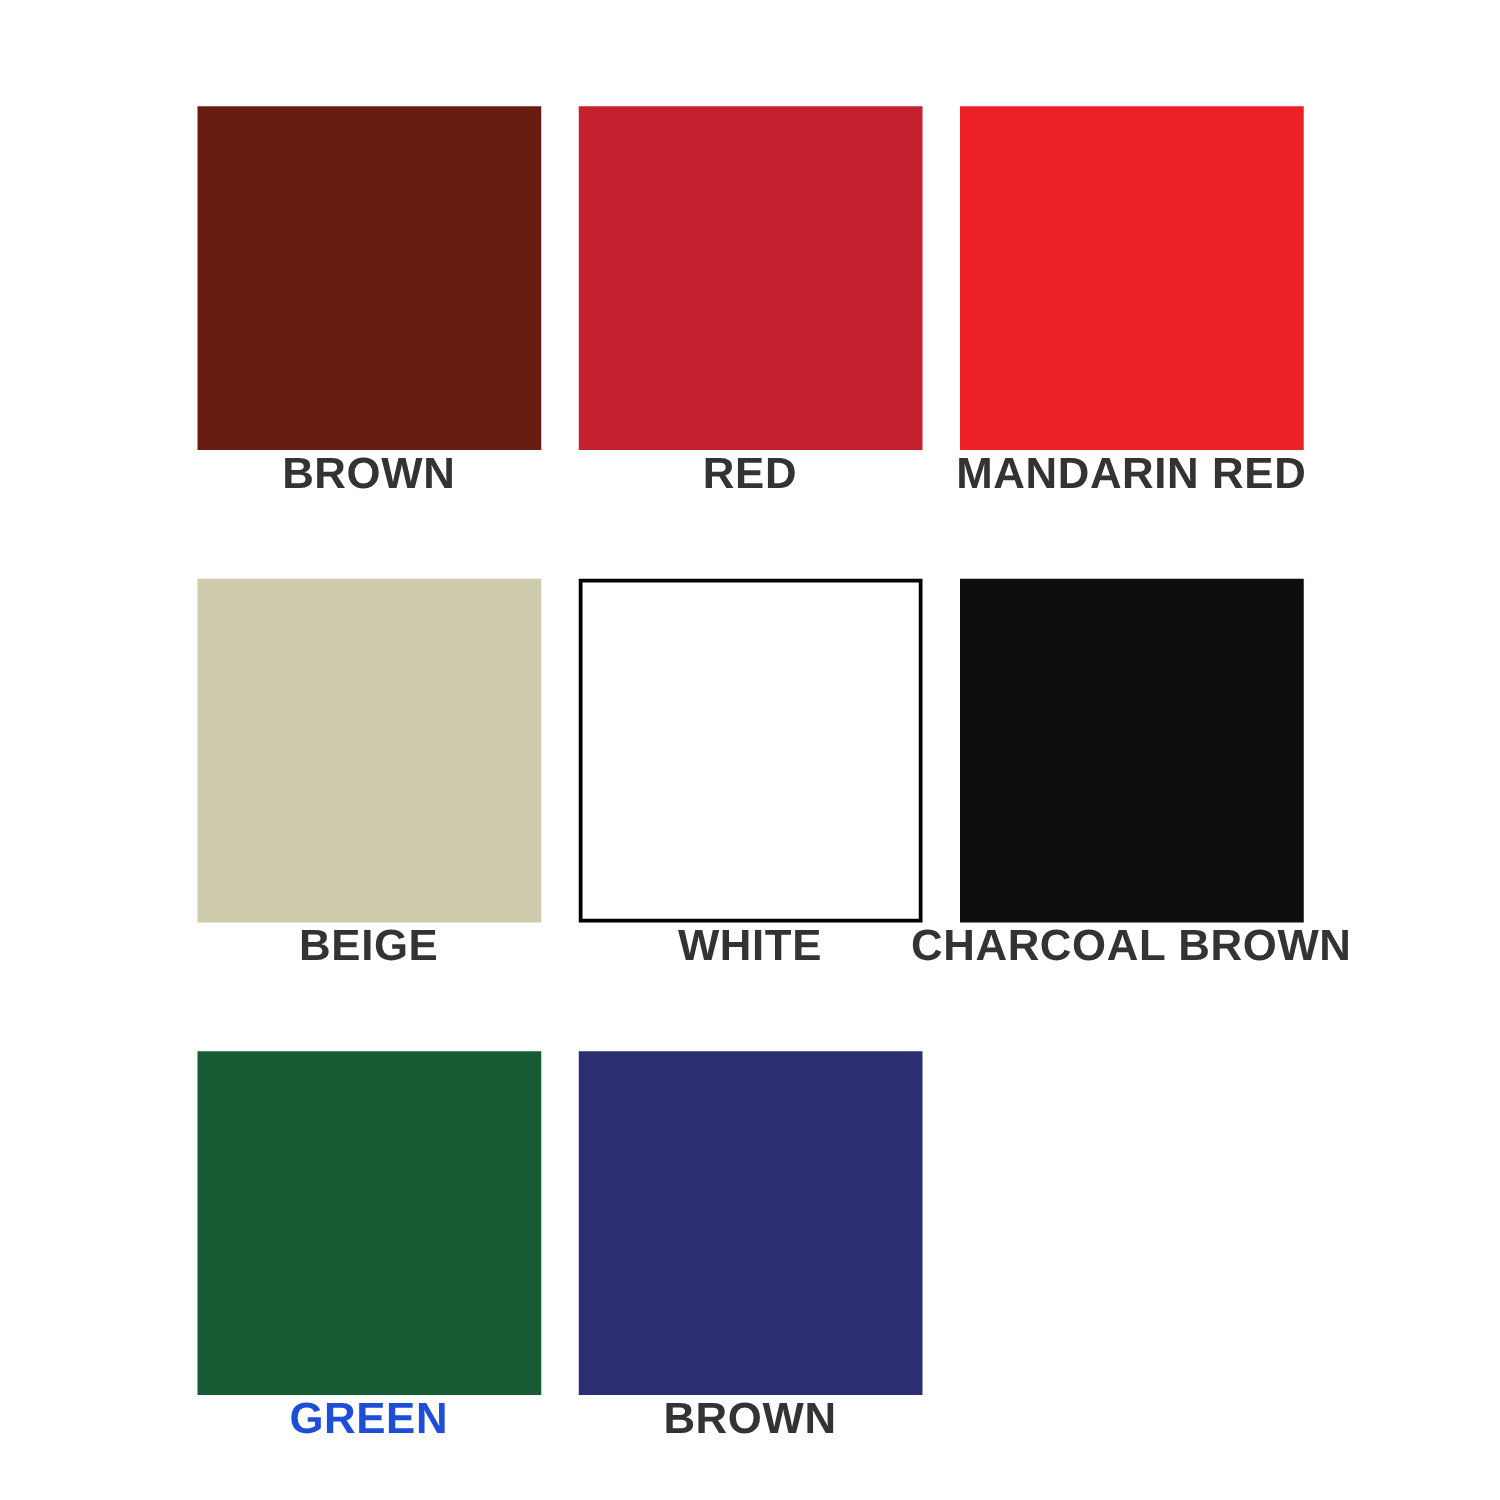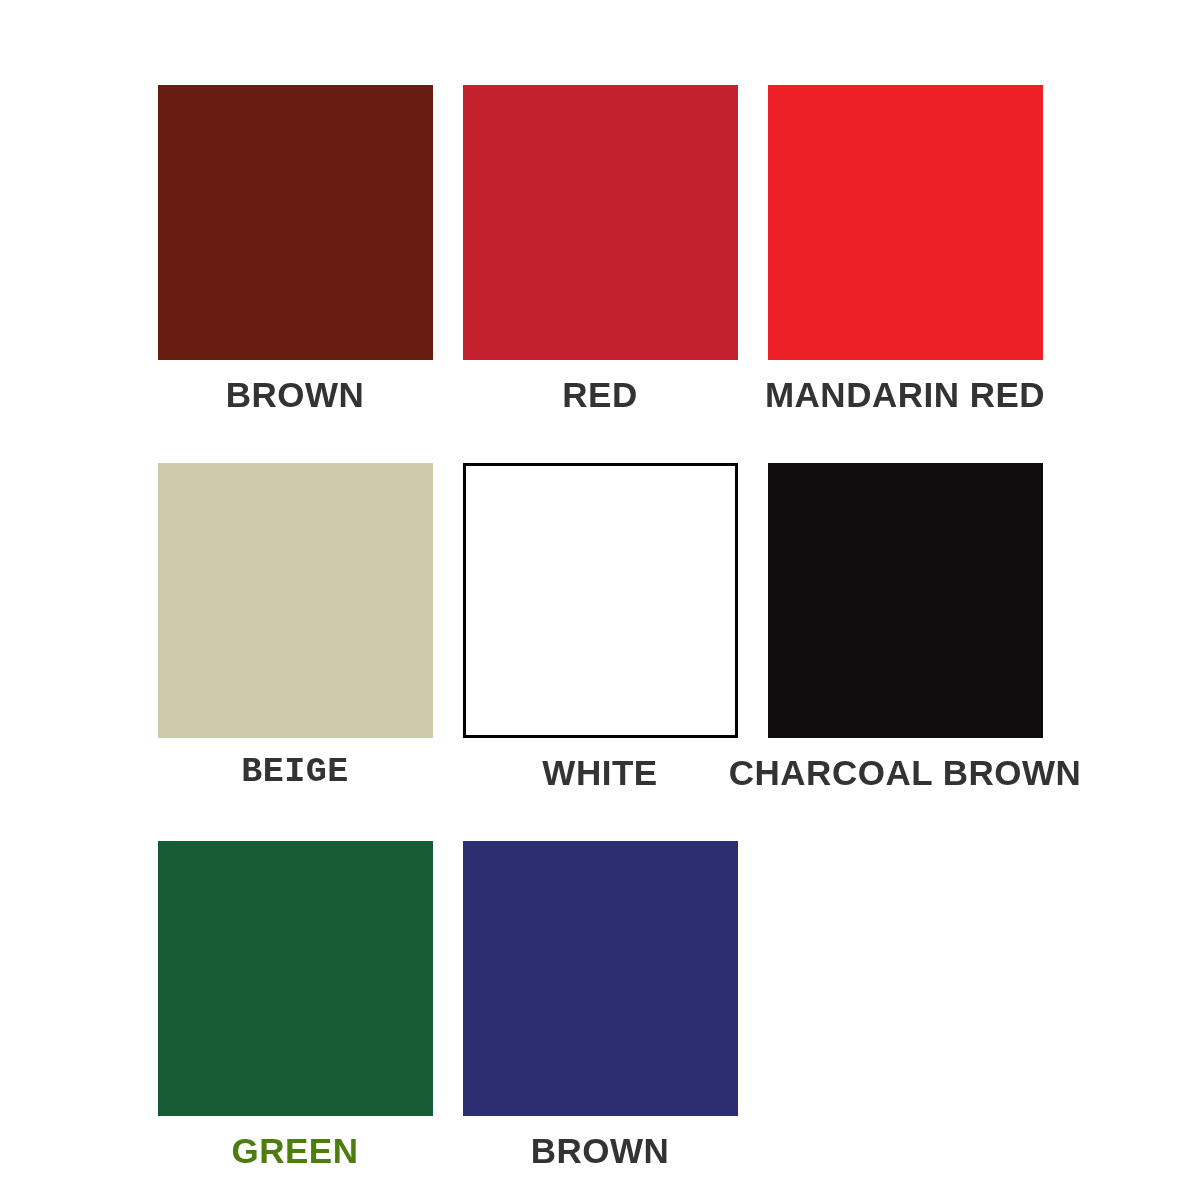--- a/index.html
+++ b/index.html
@@ -43,21 +43,21 @@
     height: 275px;
     box-sizing: border-box;
     display: block;
   }
 
   .swatch-chip.bordered {
     border: 3px solid #010101;
   }
 
   .swatch-label {
-    margin-top: 16px;
+    margin-top: 0;
     font-family: "Liberation Sans", sans-serif;
     font-size: 35px;
     font-weight: bold;
     letter-spacing: 0.5px;
     color: #333333;
     text-align: center;
     white-space: nowrap;
     line-height: 1.08;
   }
 </style>
@@ -78,36 +78,36 @@
     </div>
 
     <div class="swatch-cell">
       <div class="swatch-chip" style="background-color: rgb(237, 32, 39);"></div>
       <div class="swatch-label" style="color: rgb(51, 51, 51);">MANDARIN RED</div>
     </div>
 
 
     <div class="swatch-cell">
       <div class="swatch-chip" style="background-color: rgb(206, 202, 172);"></div>
-      <div class="swatch-label" style="color: rgb(51, 51, 51); font-family: Liberation Mono, monospace;">BEIGE</div>
+      <div class="swatch-label" style="color: rgb(51, 51, 51);">BEIGE</div>
     </div>
 
     <div class="swatch-cell">
       <div class="swatch-chip bordered" style="background-color: rgb(255, 255, 255);"></div>
       <div class="swatch-label" style="color: rgb(51, 51, 51); text-align: right;">WHITE</div>
     </div>
 
     <div class="swatch-cell">
       <div class="swatch-chip" style="background-color: rgb(15, 13, 14);"></div>
       <div class="swatch-label" style="color: rgb(51, 51, 51);">CHARCOAL BROWN</div>
     </div>
 
     <div class="swatch-cell">
       <div class="swatch-chip" style="background-color: rgb(22, 91, 51);"></div>
-      <div class="swatch-label" style="color: #4d7c0f;">GREEN</div>
+      <div class="swatch-label" style="color: #1d4ed8;">GREEN</div>
     </div>
 
     <div class="swatch-cell">
       <div class="swatch-chip" style="background-color: rgb(43, 46, 113);"></div>
       <div class="swatch-label" style="color: rgb(51, 51, 51);">BROWN</div>
     </div>
 
   </div>
 </div>
 

